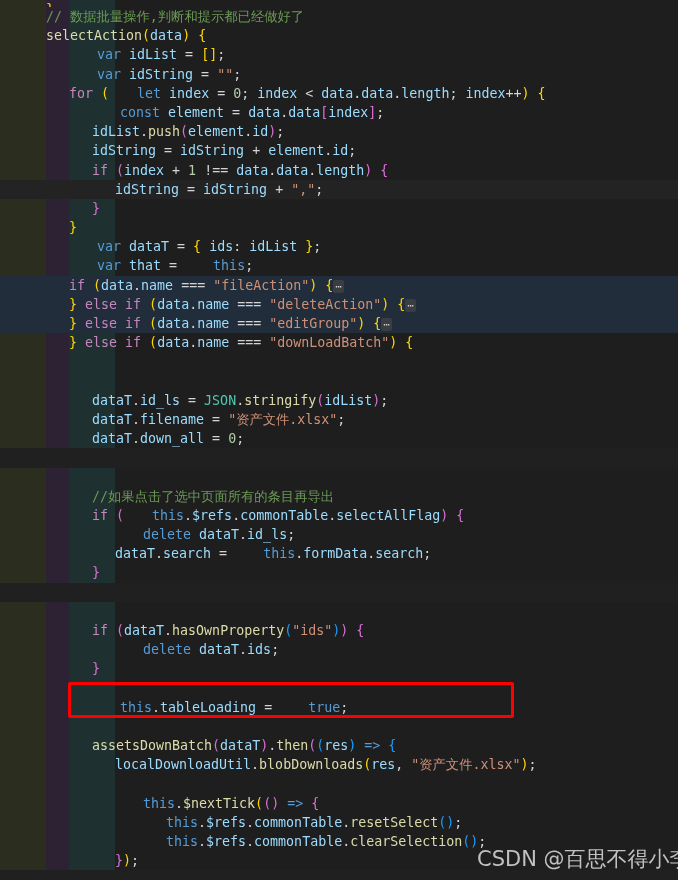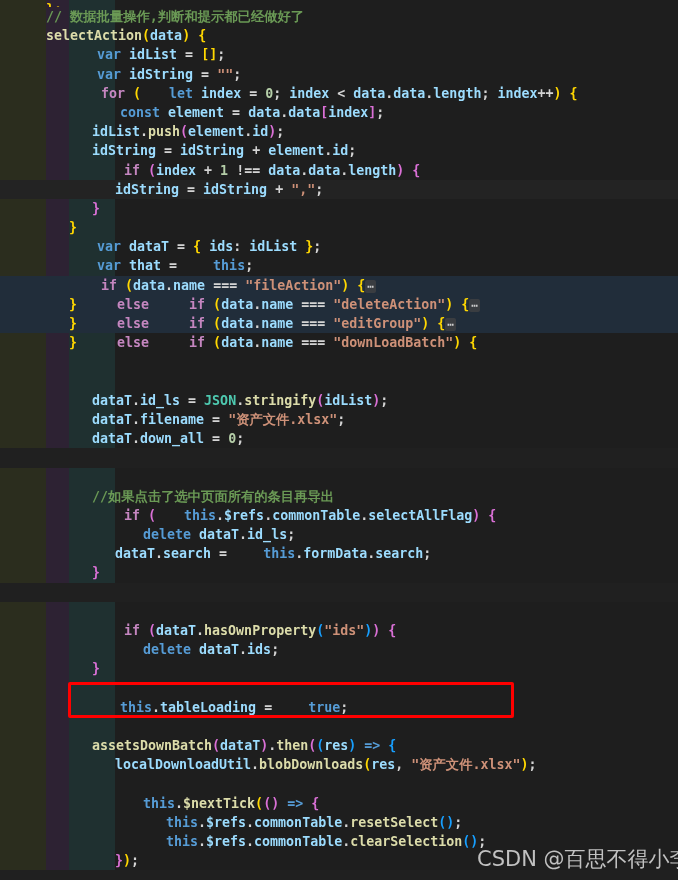--- a/index.html
+++ b/index.html
@@ -42,35 +42,35 @@
   .line {
     position: relative;
     height: 19.2px;
     padding-left: 46px;
     box-sizing: border-box;
     color: #d4d4d4;
   }
   
   .line.clip-top { height: 7px; overflow: hidden; }
 
-  .line .txt { position: relative; z-index: 3; display: inline-block; font-weight: bold; }
+  .line .txt { position: relative; z-index: 3; display: inline-block; }
 
   
   .row-bg {
     position: absolute;
     left: 0; right: 0; top: 0; bottom: 0;
     z-index: 1;
   }
   .bg-fold  .row-bg { background: #212d3a; }
   .bg-curr  .row-bg { background: #232323; }
   .bg-blank .row-bg { background: #202020; }
 
   
   .c-comment  { color: #6a9955; }
-  .c-kw       { color: #c586c0; padding-left: 32px; }  
+  .c-kw       { color: #c586c0; }  
   .c-kw2      { color: #569cd6; margin-left: 28px; }  
   .c-fn       { color: #dcdcaa; }
   .c-var      { color: #9cdcfe; }
   .c-str      { color: #ce9178; }
   .c-num      { color: #b5cea8; }
   .c-op       { color: #d4d4d4; }
   .c-punc     { color: #d4d4d4; }
   .c-cls      { color: #4ec9b0; }
   .c-br1      { color: #ffd700; }
   .c-br2      { color: #da70d6; }

